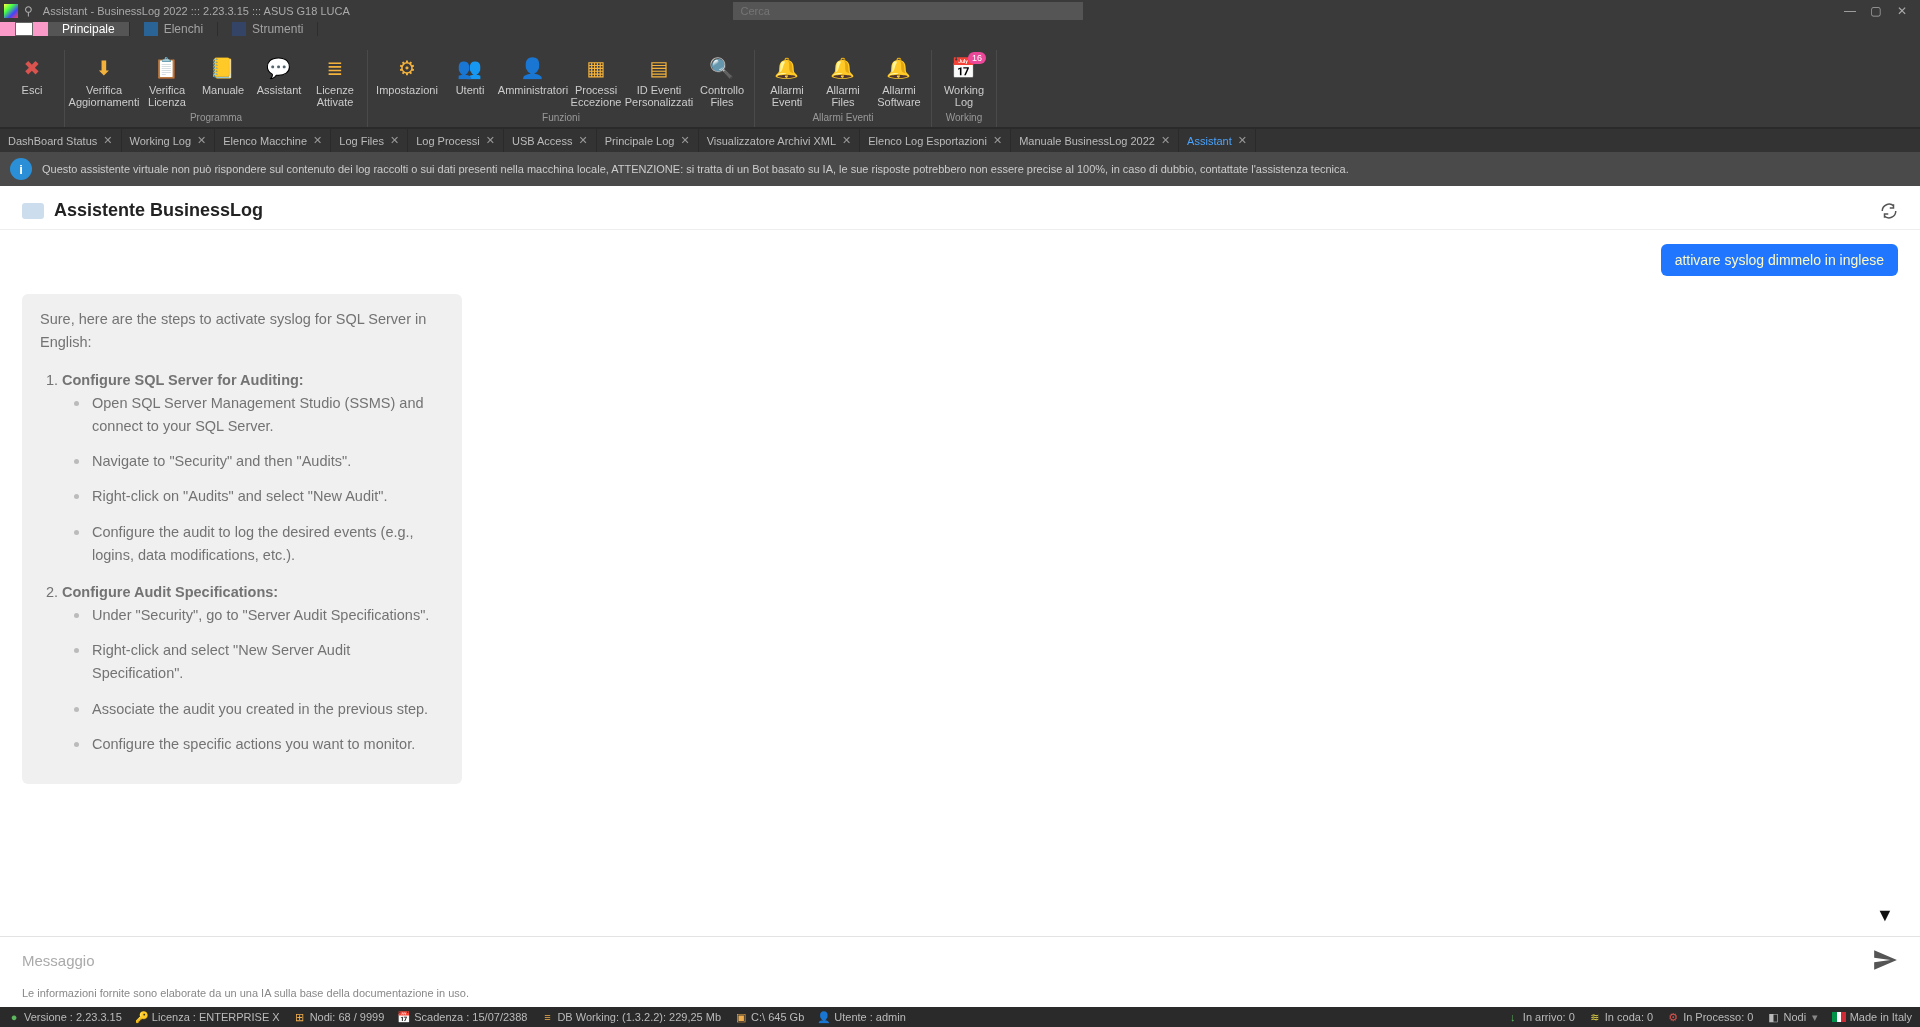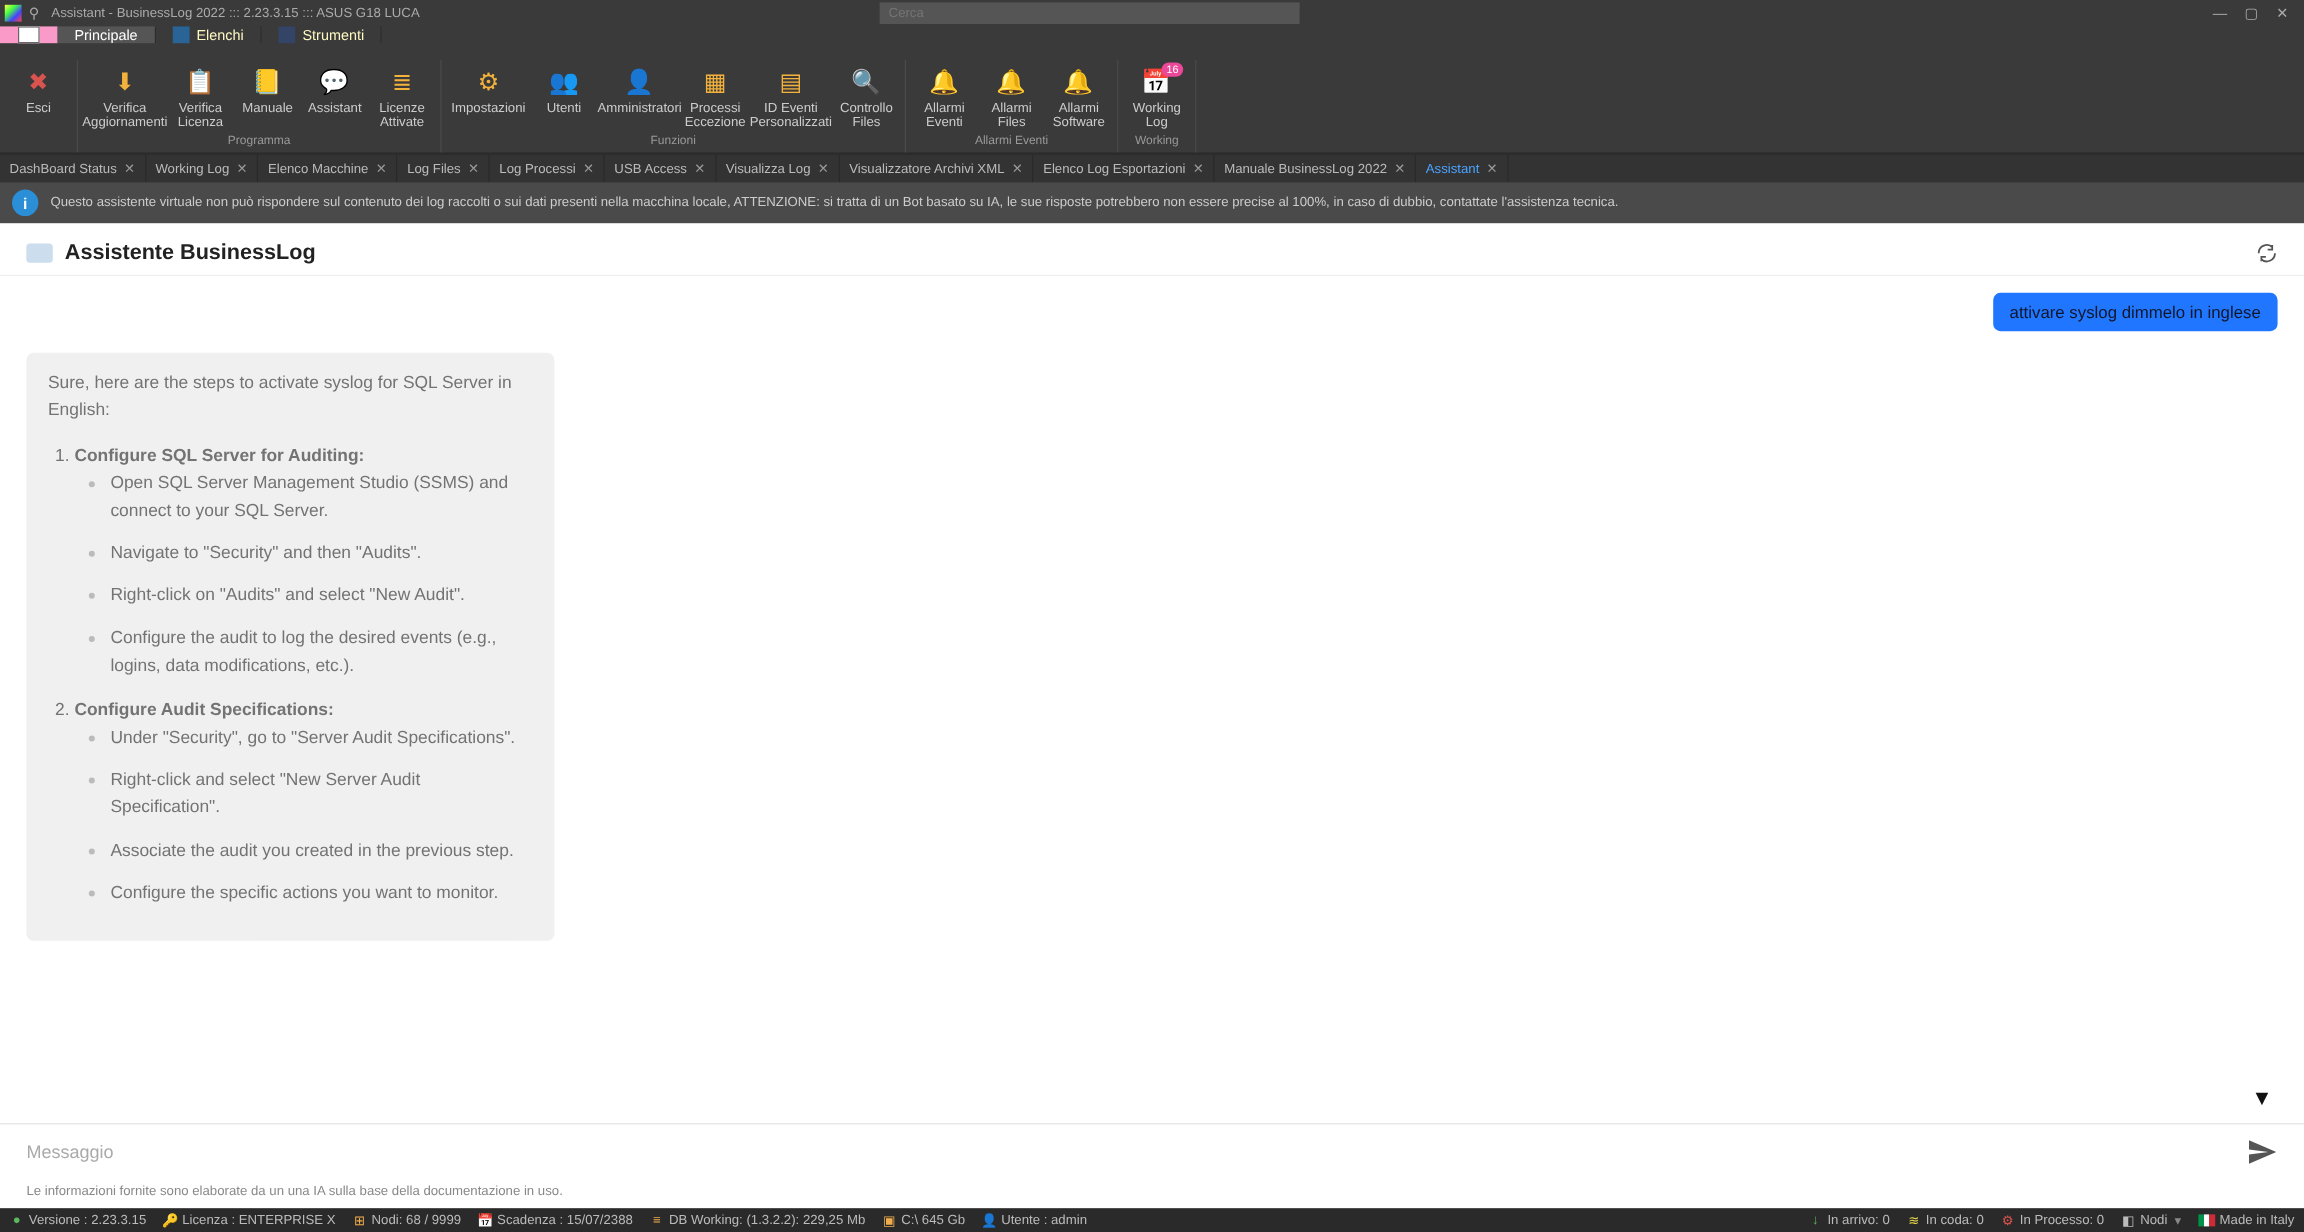--- a/index.html
+++ b/index.html
@@ -46,21 +46,21 @@
   align-items: flex-start;
 }
 .home-btn {
   width: 48px; background: #f99ac8;
   display:flex;align-items:center;justify-content:center;
 }
 .home-btn .hicon{width:18px;height:14px;border:1px solid #666;background:#fff;}
 .menu-tab {
   padding: 0 14px;
   display: flex; align-items: center; gap: 6px;
-  color: #fef9c3; font-size: 12px;
+  color: #a3a3a3; font-size: 12px;
   cursor: pointer;
   border-right: 1px solid #2d2d2d;
 }
 .menu-tab.active { background: #555; color: #fff; }
 .menu-tab .micon { width:14px;height:14px;background:#2a6496;display:inline-block;}
 
 .ribbon {
   background: #3a3a3a;
   display: flex;
   border-bottom: 1px solid #2a2a2a;
@@ -124,21 +124,21 @@
 .chat-header .left{display:flex;align-items:center;gap:10px;}
 .chat-header .logo{width:22px;height:16px;background:#cde;border-radius:3px;position:relative;}
 .chat-header h2{font-size:18px;color:#222;font-weight:600;}
 .refresh-icon{width:18px;height:18px;color:#555;}
 .chat-body{
   flex:1;overflow-y:auto;padding:14px 22px;position:relative;
   display:flex;flex-direction:column;gap:18px;
 }
 .user-bubble{
   align-self:flex-end;max-width:60%;
-  background:#2176ff;color:#0f172a;
+  background:#2176ff;color:#fef9c3;
   padding:8px 14px;border-radius:6px;font-size:14px;
 }
 .bot-bubble{
   align-self:flex-start;max-width:440px;
   background:#f0f0f0;color:#737373;
   padding:14px 18px;border-radius:6px;font-size:14.5px;line-height:1.6;
 }
 .bot-bubble p{margin-bottom:14px;}
 .bot-bubble ol{padding-left:22px;}
 .bot-bubble ol>li{margin-bottom:14px;}
@@ -328,21 +328,21 @@
     </div>
     <div class="doc-tab">
       <span>Log Processi</span>
       <span class="x">✕</span>
     </div>
     <div class="doc-tab">
       <span>USB Access</span>
       <span class="x">✕</span>
     </div>
     <div class="doc-tab">
-      <span>Visualizza Log</span>
+      <span>Principale Log</span>
       <span class="x">✕</span>
     </div>
     <div class="doc-tab">
       <span>Visualizzatore Archivi XML</span>
       <span class="x">✕</span>
     </div>
     <div class="doc-tab">
       <span>Elenco Log Esportazioni</span>
       <span class="x">✕</span>
     </div>

